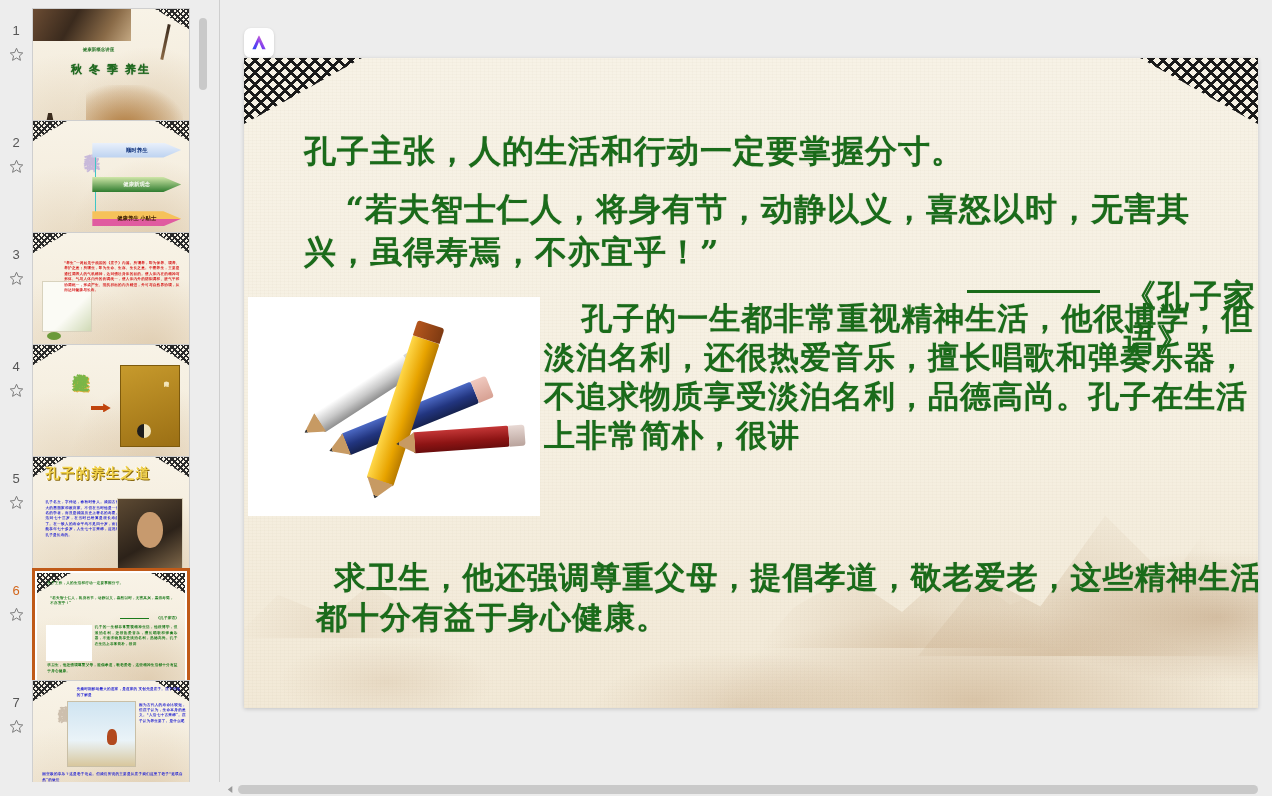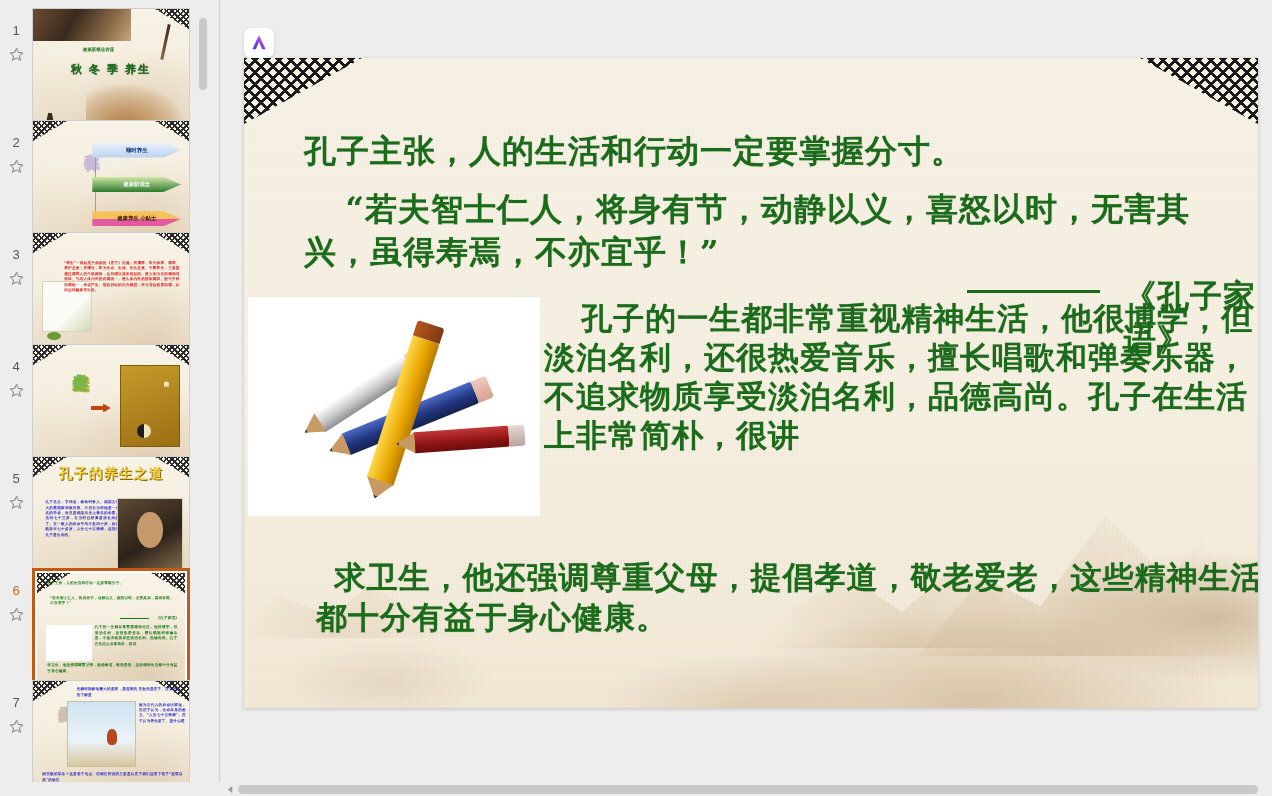--- a/index.html
+++ b/index.html
@@ -106,21 +106,21 @@
   .t4-words { position:absolute; left:58%; top:28%; color:#2f8f2f; font-size:5px;
     font-weight:bold; line-height:1.9; }
   .t4-book { position:absolute; right:6%; top:16%; width:38%; height:64%;
     background:linear-gradient(160deg,#c79a2c,#9b6f14); border:1px solid #7d5a0d; }
   .t4-book span { position:absolute; right:16%; top:14%; color:#f3e6bb; font-size:5px; font-weight:bold;
     writing-mode:vertical-rl; text-orientation:upright; }
   .t4-yy { position:absolute; left:28%; bottom:10%; width:14px; height:14px; border-radius:50%;
     background:linear-gradient(90deg,#1d1d1d 50%, #f0e4bb 50%); }
 
   
-  .t5-title { position:absolute; left:8%; top:6%; width:84%; text-align:center;
+  .t5-title { position:absolute; left:8%; top:6%; width:84%; 
     color:#f2d24a; font-size:14px; font-weight:bold; letter-spacing:1px;
     text-shadow: 1px 1px 0 #8a6a10, -1px 0 0 #fff; }
   .t5-text { left:8%; top:34%; width:50%; color:#2a2ad1; font-weight:bold; text-align:justify; }
   .t5-face { position:absolute; right:4%; top:32%; width:42%; height:62%;
     background:linear-gradient(150deg,#5d4a33,#2c2219 55%,#8c7352);
     border:1px solid #d8cfb8; }
   .t5-face::after{ content:""; position:absolute; left:30%; top:18%; width:40%; height:46%;
     border-radius:50%; background:#c79a6e; }
 
   

